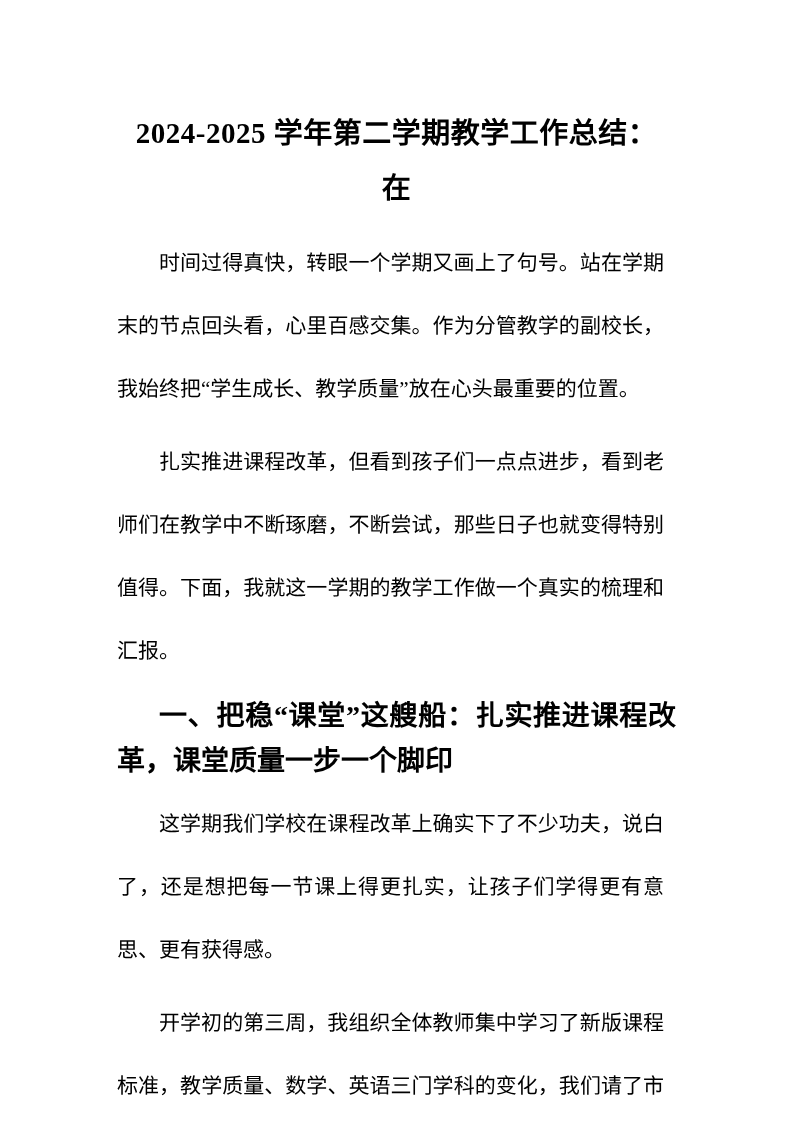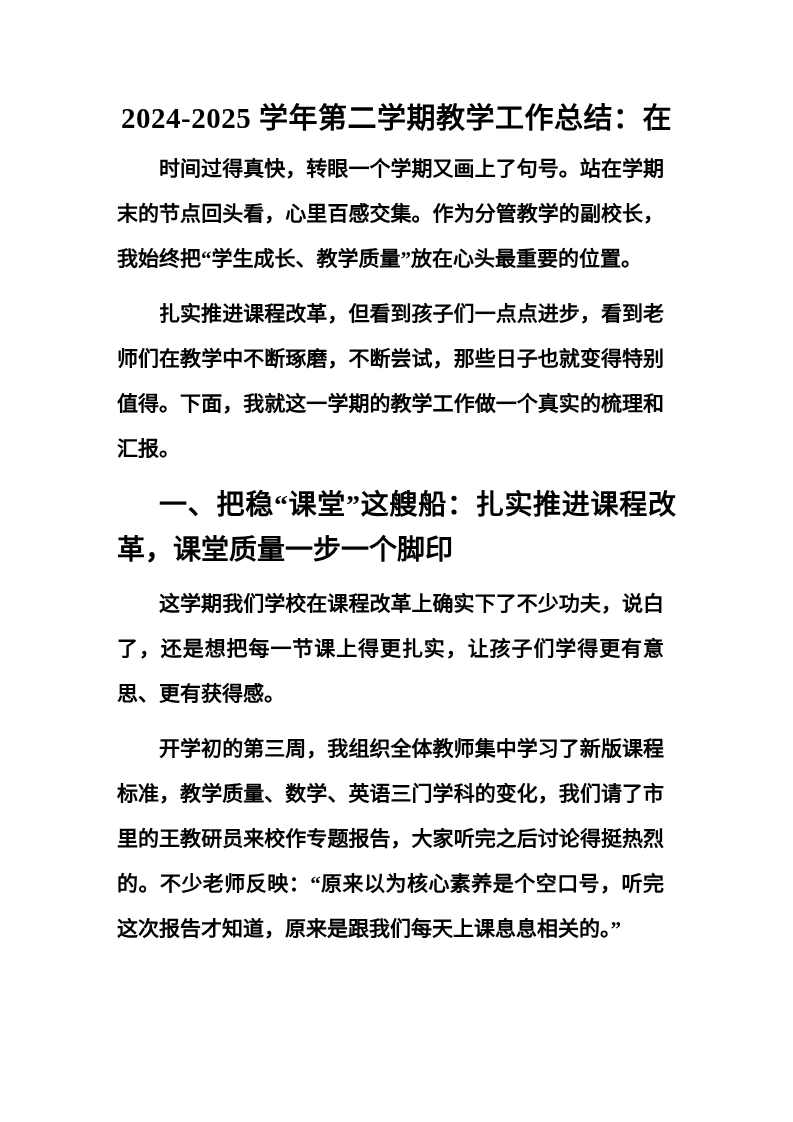--- a/index.html
+++ b/index.html
@@ -14,32 +14,32 @@
     height: 1122px;
     margin: 0 auto;
     background: #ffffff;
     color: #000000;
     font-family: "Liberation Serif", "DejaVu Serif", serif;
     box-sizing: border-box;
     padding: 90px 117px 0 117px;
     overflow: hidden;
   }
   .doc-title {
-    margin: 1px;
+    margin: 16px;
     font-size: 29px;
     font-weight: bold;
     line-height: 55px;
     text-align: center;
     letter-spacing: 0.5px;
   }
   .body-para {
     margin: 0 12px 10px 0;
     font-size: 21px;
-    font-weight: bold;
-    line-height: 45px;
+    font-weight: normal;
+    line-height: 63px;
     text-align: justify;
     text-indent: 42px;
   }
   .section-heading {
     margin: 0 0 10px 0;
     font-size: 28px;
     font-weight: bold;
     line-height: 45px;
     text-align: justify;
     text-indent: 42px;

